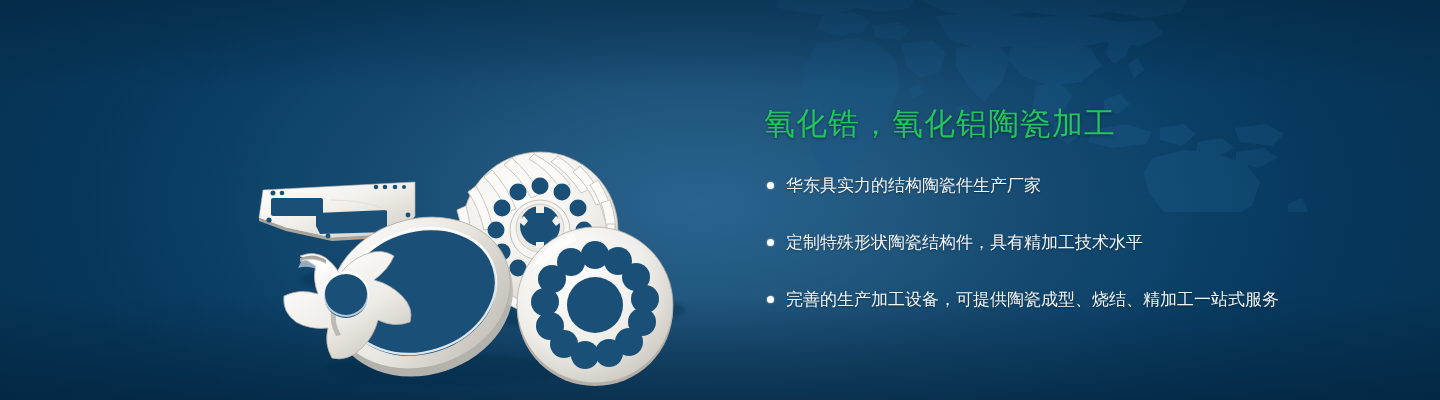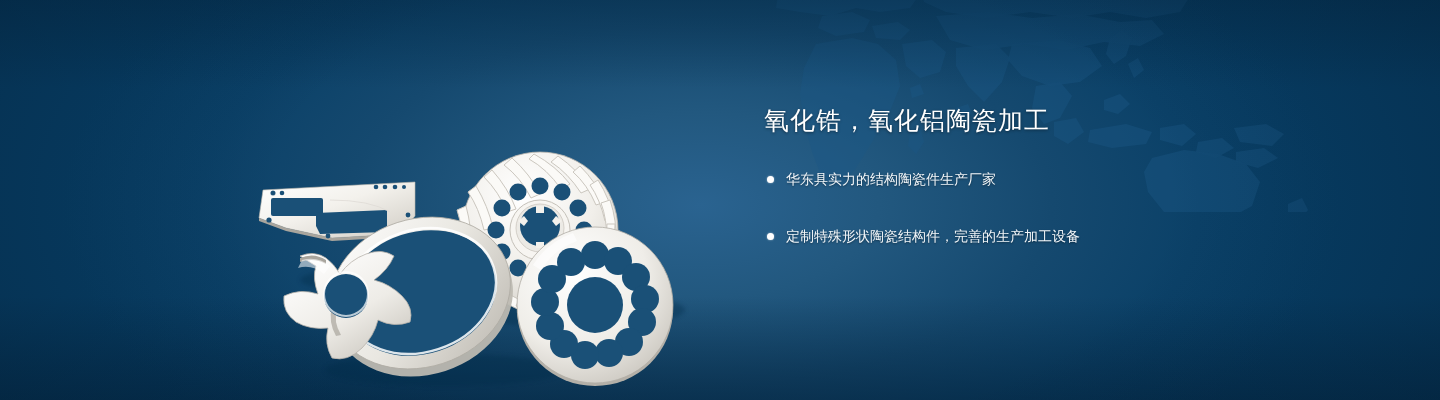--- a/index.html
+++ b/index.html
@@ -35,33 +35,33 @@
     opacity:.5;
   }
   .bg-map svg{width:100%;height:100%;display:block;}
 
   
   .copy{
     position:absolute;left:764px;top:108px;width:620px;
     color:#ffffff;
   }
   .headline{
-    font-size:25px;line-height:1;
+    font-size:31px;line-height:1;
     letter-spacing:1px;
-    color:#ffffff;
+    color:#22c55e;
     text-shadow:0 1px 3px rgba(0,0,0,.45);
     white-space:nowrap;
     margin:0 0 24px 0;
     font-weight:normal;
   }
   .feature-list{list-style:none;margin:0;padding:0;}
   .feature-item{
     position:relative;
     padding-left:22px;
-    font-size:14px;
+    font-size:17px;
     line-height:21px;
     color:#f2f6f9;
     white-space:nowrap;
     text-shadow:0 1px 2px rgba(0,0,0,.4);
     margin-top:36px;
   }
   .bullet-dot{
     position:absolute;left:3px;top:7px;
     width:7px;height:7px;border-radius:50%;
     background:#ffffff;
@@ -313,18 +313,22 @@
 
   <div class="copy">
     <h1 class="headline">氧化锆，氧化铝陶瓷加工</h1>
     <ul class="feature-list">
       <li class="feature-item">
         <span class="bullet-dot"></span>
         <span>华东具实力的结构陶瓷件生产厂家</span>
       </li>
       <li class="feature-item">
         <span class="bullet-dot"></span>
-        <span>定制特殊形状陶瓷结构件，完善的生产加工设备</span>
+        <span>定制特殊形状陶瓷结构件，具有精加工技术水平</span>
+      </li>
+      <li class="feature-item">
+        <span class="bullet-dot"></span>
+        <span>完善的生产加工设备，可提供陶瓷成型、烧结、精加工一站式服务</span>
       </li>
     </ul>
   </div>
 
 </div>
 
 </body></html>

